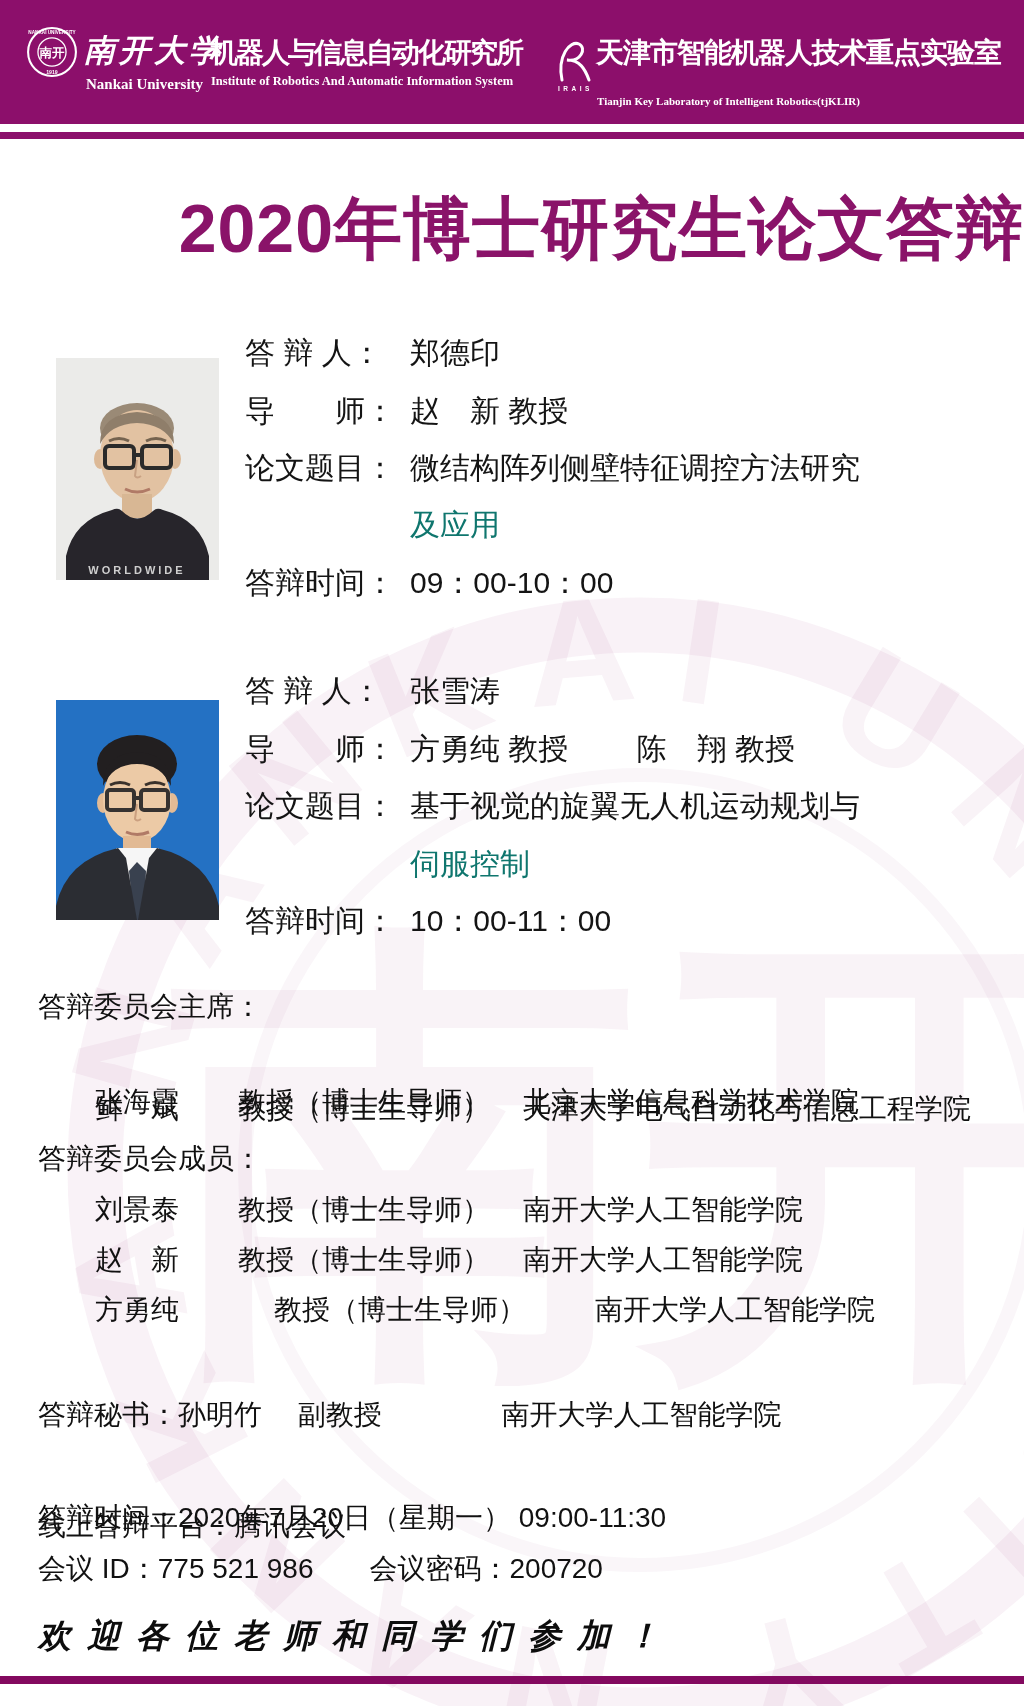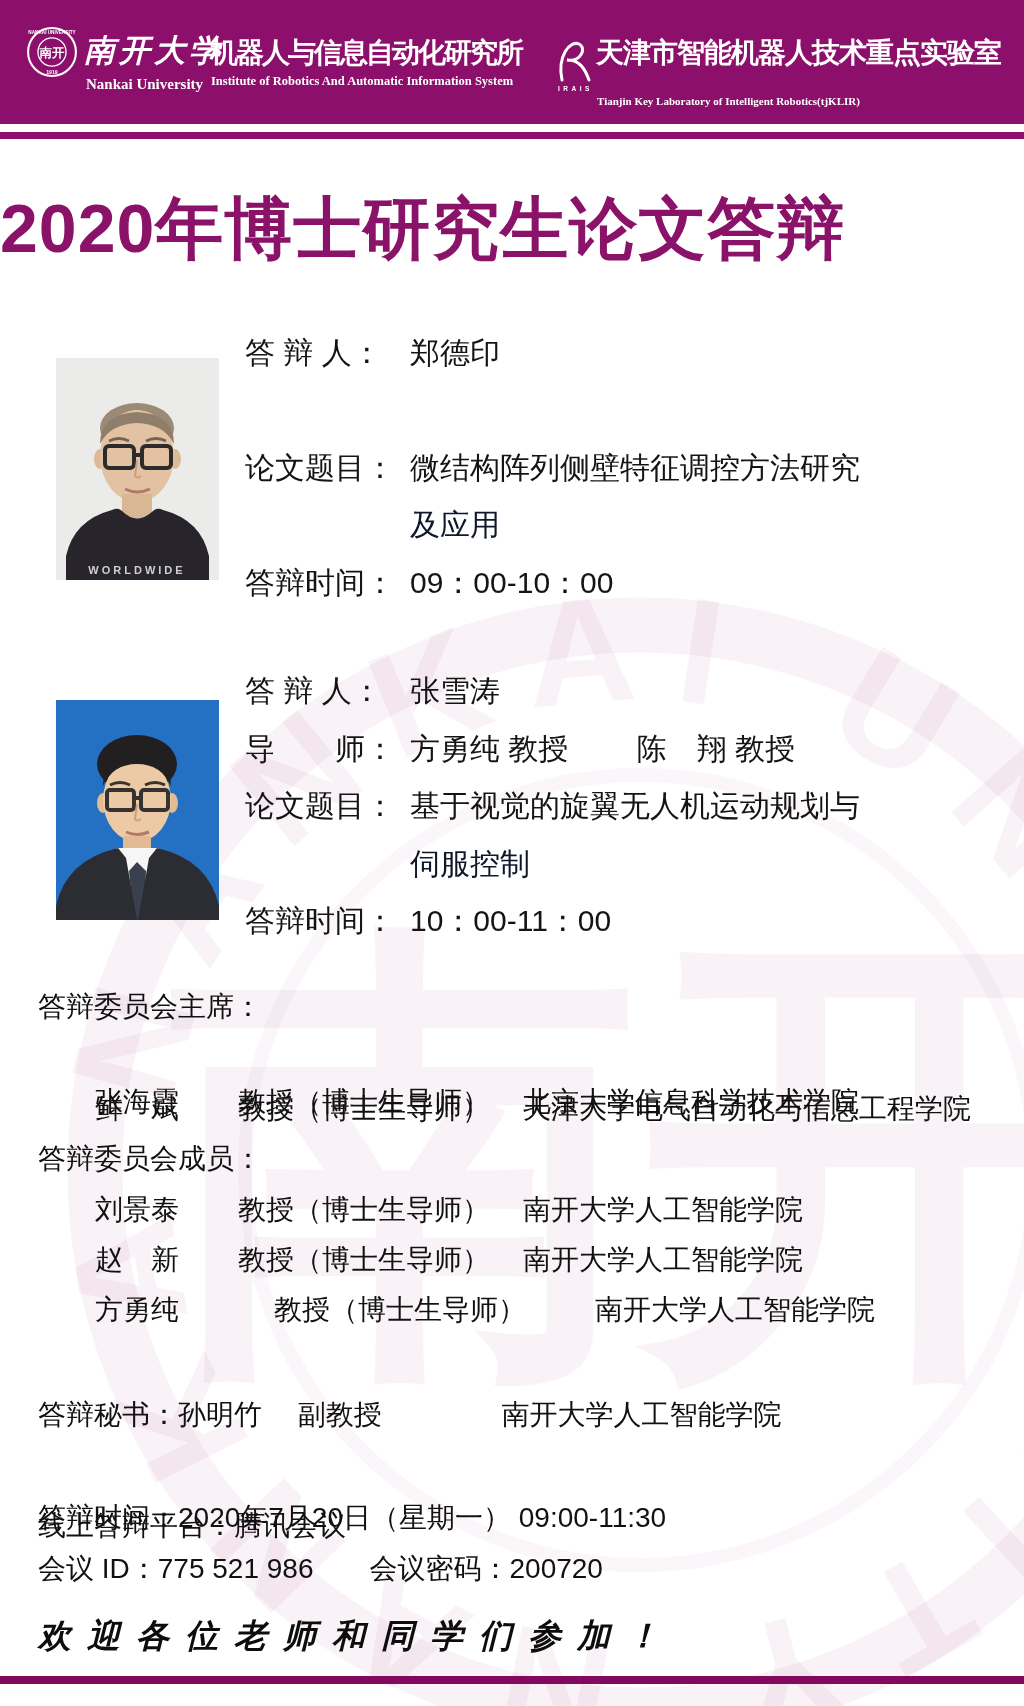--- a/index.html
+++ b/index.html
@@ -17,27 +17,27 @@
   .univ-en{position:absolute;left:86px;top:76px;font-family:"Liberation Serif",serif;
     font-weight:700;font-size:15px;white-space:pre;}
   .inst-cn{position:absolute;left:210px;top:34px;font-size:28px;font-weight:700;letter-spacing:-2px;white-space:pre;}
   .inst-en{position:absolute;left:211px;top:74px;font-family:"Liberation Serif",serif;
     font-weight:700;font-size:12.5px;white-space:pre;}
   .lab-logo{position:absolute;left:554px;top:36px;width:38px;height:58px;}
   .lab-cn{position:absolute;left:596px;top:34px;font-size:28px;font-weight:700;letter-spacing:-1px;white-space:pre;}
   .lab-en{position:absolute;left:597px;top:73px;font-family:"Liberation Serif",serif;
     font-weight:700;font-size:11px;white-space:pre;margin-top:22px;}
   
-  .title{position:absolute;left:0;top:184px;width:1024px;text-align:left;
+  .title{position:absolute;left:0;top:184px;width:1024px;text-align:right;
     font-size:68px;font-weight:800;letter-spacing:1px;color:#8A1369;white-space:pre;}
   
   .photo{position:absolute;left:56px;overflow:hidden;}
   .c-line{position:absolute;left:245px;font-size:30px;line-height:38px;white-space:pre;color:#141414;}
   .c-line .lbl{display:inline-block;width:165px;white-space:pre;}
-  .c-cont{position:absolute;left:410px;font-size:30px;line-height:38px;white-space:pre;color:#0f172a;}
+  .c-cont{position:absolute;left:410px;font-size:30px;line-height:38px;white-space:pre;color:#0f766e;}
   
   .sec-head{position:absolute;left:38px;font-size:28px;line-height:36px;font-weight:500;white-space:pre;}
   .crow{position:absolute;left:95px;width:900px;display:grid;grid-template-columns:143px 285px auto;
     font-size:28px;line-height:36px;white-space:pre;}
   
   .d-line{position:absolute;left:38px;font-size:28px;line-height:36px;white-space:pre;}
   .welcome{position:absolute;left:38px;top:1614px;font-family:"DejaVu Serif",serif;
     font-style:italic;font-weight:700;font-size:33px;letter-spacing:16px;white-space:pre;color:#0d0d0d;}
   .bottom-bar{position:absolute;left:0;top:1676px;width:1024px;height:8px;background:#83095F;}
   
@@ -95,20 +95,21 @@
     <rect x="49" y="88" width="29" height="22" rx="4" fill="none" stroke="#2B2B2B" stroke-width="4"></rect>
     <rect x="86" y="88" width="29" height="22" rx="4" fill="none" stroke="#2B2B2B" stroke-width="4"></rect>
     <path d="M78 97 L86 97" stroke="#2B2B2B" stroke-width="4"></path>
     <path d="M81 102 L79 118 Q81 121 85 118" stroke="#C8A183" stroke-width="2" fill="none"></path>
     <path d="M69 131 Q81 137 94 131" stroke="#B07A66" stroke-width="3" fill="none"></path>
     <rect x="66" y="136" width="30" height="24" fill="#D8B794"></rect>
     <path d="M10 222 L10 198 Q18 162 56 152 Q62 149 66 153 Q81 168 97 153 Q101 149 107 152 Q145 162 153 198 L153 222 Z" fill="#27252B"></path>
     <text x="81" y="216" text-anchor="middle" font-size="11" letter-spacing="3" font-weight="700" fill="#CFCFCF">WORLDWIDE</text>
   </svg>
   <div class="c-line" style="top:334px;"><span class="lbl">答 辩 人：</span><span>郑德印</span></div>
+  <div class="c-line" style="top:392px;"><span class="lbl">导　　师：</span><span>赵　新 教授</span></div>
   <div class="c-line" style="top:449px;"><span class="lbl">论文题目：</span><span>微结构阵列侧壁特征调控方法研究</span></div>
   <div class="c-cont" style="top:506px;">及应用</div>
   <div class="c-line" style="top:564px;"><span class="lbl">答辩时间：</span><span>09：00-10：00</span></div>
 
   <svg class="photo" style="top:700px;" width="163" height="220" viewBox="0 0 163 220">
     <rect width="163" height="220" fill="#2471C3"></rect>
     <ellipse cx="81" cy="64" rx="40" ry="29" fill="#221F20"></ellipse>
     <ellipse cx="47" cy="103" rx="6" ry="10" fill="#E3BB95"></ellipse>
     <ellipse cx="116" cy="103" rx="6" ry="10" fill="#E3BB95"></ellipse>
     <ellipse cx="81" cy="100" rx="34" ry="42" fill="#ECCAA6"></ellipse>

